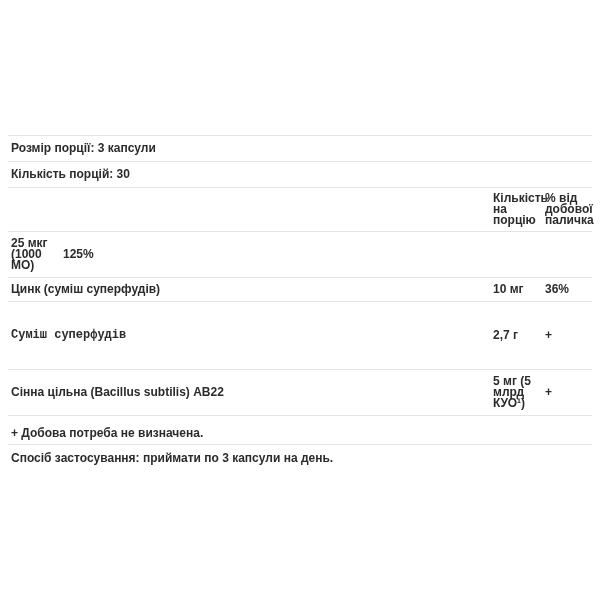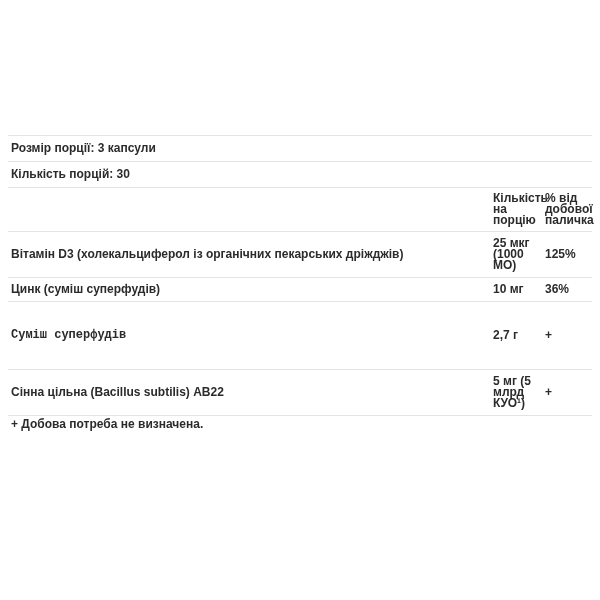--- a/index.html
+++ b/index.html
@@ -18,21 +18,21 @@
   }
   .row {
     display: flex;
     align-items: center;
     border-top: 1px solid #e4e4e4;
     padding: 6px 0 6px 3px;
   }
   .row.simple { padding: 7px 0 7px 3px; }
   .row.header { padding: 5px 0 5px 3px; align-items: flex-end; }
   .row.tall { padding: 6px 0 6px 3px; }
-  .row.footnote { padding: 3px 0 5px 3px; align-items: center; }
+  .row.footnote { padding: 12px 0 5px 3px; align-items: center; }
   .row.usage { padding: 8px 0 0 3px; border-bottom: none; }
   .col-name {
     width: 482px;
     padding-right: 12px;
     white-space: pre-wrap;
   }
   .col-amt {
     width: 41px;
     margin-right: 11px;
     white-space: pre-wrap;
@@ -54,21 +54,20 @@
     <div class="full">Кількість порцій: 30</div>
   </div>
 
   <div class="row header">
     <div class="col-name"></div>
     <div class="col-amt">Кількість на порцію</div>
     <div class="col-pct">% від добової паличка</div>
   </div>
 
   <div class="row">
-    <div class="col-name">Вітамін D3 (холекальциферол із органічних пекарських дріжджів)</div>
     <div class="col-amt">25 мкг (1000 МО)</div>
     <div class="col-pct">125%</div>
   </div>
 
   <div class="row">
     <div class="col-name">Цинк (суміш суперфудів)</div>
     <div class="col-amt">10 мг</div>
     <div class="col-pct">36%</div>
   </div>
 
@@ -84,14 +83,17 @@
     <div class="col-name">Сінна цільна (Bacillus subtilis) AB22</div>
     <div class="col-amt">5 мг (5 млрд КУО¹)</div>
     <div class="col-pct">+</div>
   </div>
 
   <div class="row footnote">
     <div class="full">+ Добова потреба не визначена.</div>
   </div>
 
 
+  <div class="row usage">
+    <div class="full">Спосіб застосування: приймати по 3 капсули на день.</div>
+  </div>
 
 </div>
 
 </body></html>

